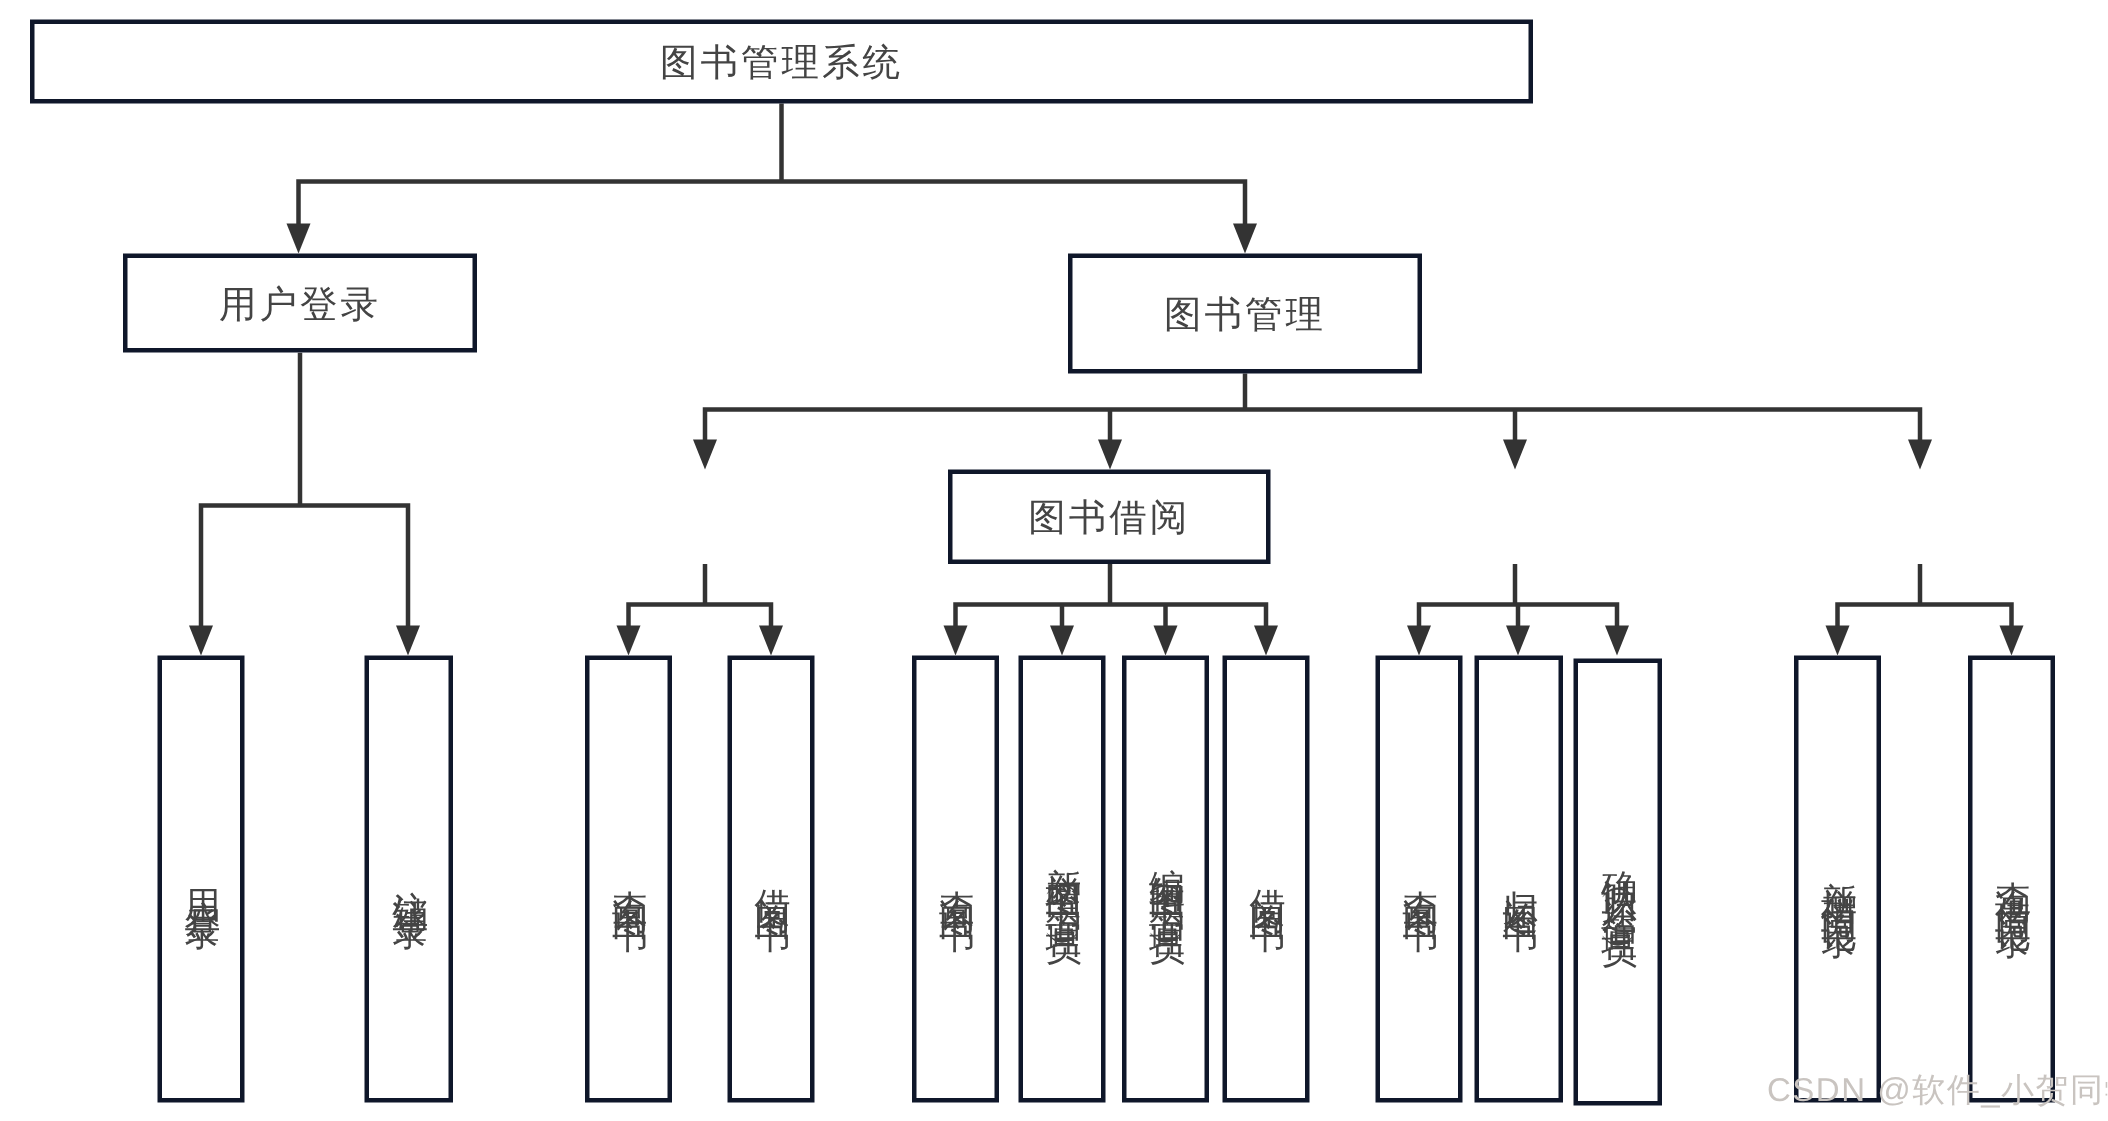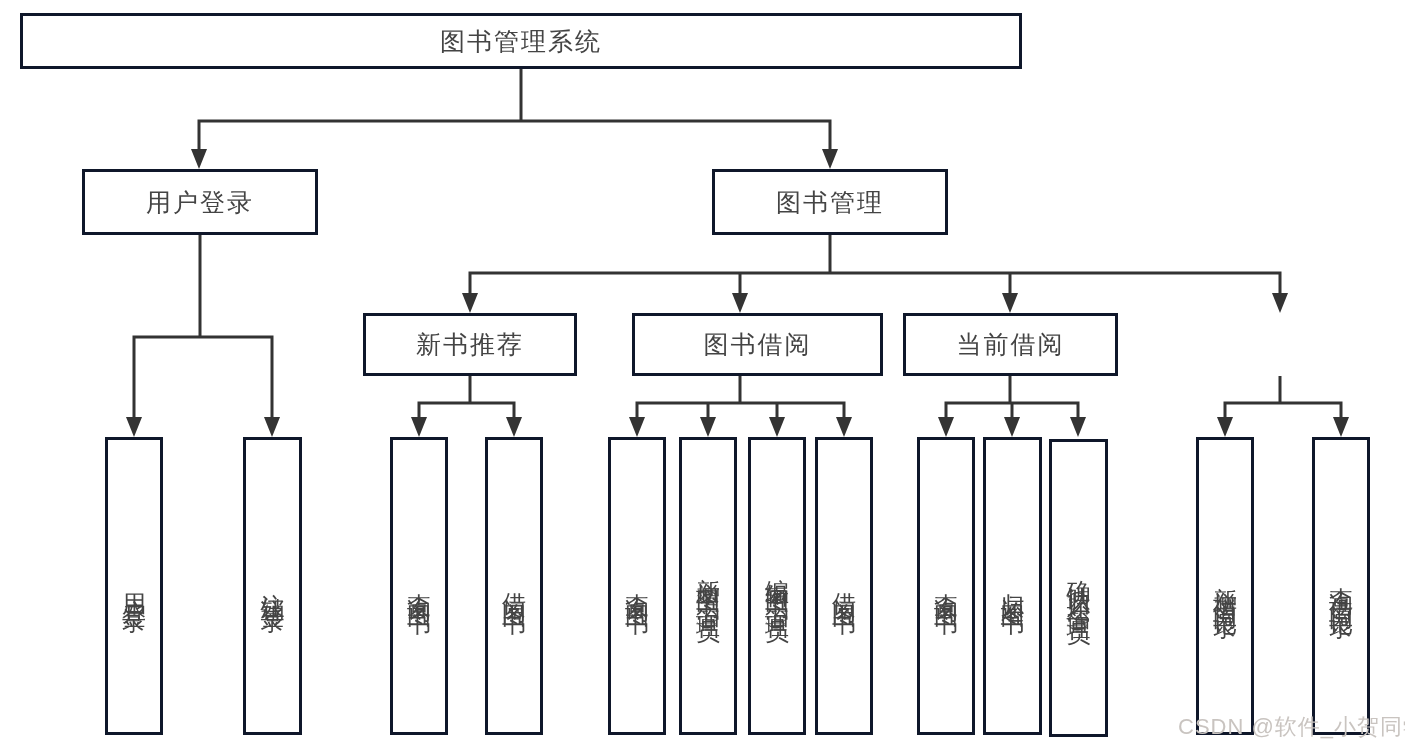--- a/index.html
+++ b/index.html
@@ -91,25 +91,23 @@
       <polygon points="1004,417 1020,417 1012,437"></polygon>
       <polygon points="1070,417 1086,417 1078,437"></polygon>
       <polygon points="1217,417 1233,417 1225,437"></polygon>
       <polygon points="1333,417 1349,417 1341,437"></polygon>
     </g>
   </svg>
 
   <div class="box hbox" style="left:20px;top:13px;width:1002px;height:56px;">图书管理系统</div>
 
   <div class="box hbox" style="left:82px;top:169px;width:236px;height:66px;">用户登录</div>
-  <div class="box hbox" style="left:712px;top:169px;width:236px;height:66px;">图书管理</div>
+  <div class="box hbox" style="left:712px;top:169px;width:236px;height:80px;">图书管理</div>
 
-  <div class="box hbox" style="left:363px;top:313px;width:214px;height:63px;">新书推荐</div>
-  <div class="box hbox" style="left:632px;top:313px;width:251px;height:63px;text-align:center;">图书借阅</div>
-  <div class="box hbox" style="left:903px;top:313px;width:215px;height:63px;">当前借阅</div>
+  <div class="box hbox" style="left:632px;top:313px;width:215px;height:63px;text-align:center;">图书借阅</div>
 
   <div class="box vbox" style="left:105px;top:437px;width:58px;height:298px;">用户登录</div>
   <div class="box vbox" style="left:243px;top:437px;width:59px;height:298px;">注销登录</div>
 
   <div class="box vbox" style="left:390px;top:437px;width:58px;height:298px;">查询图书</div>
   <div class="box vbox" style="left:485px;top:437px;width:58px;height:298px;">借阅图书</div>
 
   <div class="box vbox" style="left:608px;top:437px;width:58px;height:298px;">查询图书</div>
   <div class="box vbox" style="left:679px;top:437px;width:58px;height:298px;">新增图书（管理员）</div>
   <div class="box vbox" style="left:748px;top:437px;width:58px;height:298px;">编辑图书（管理员）</div>

